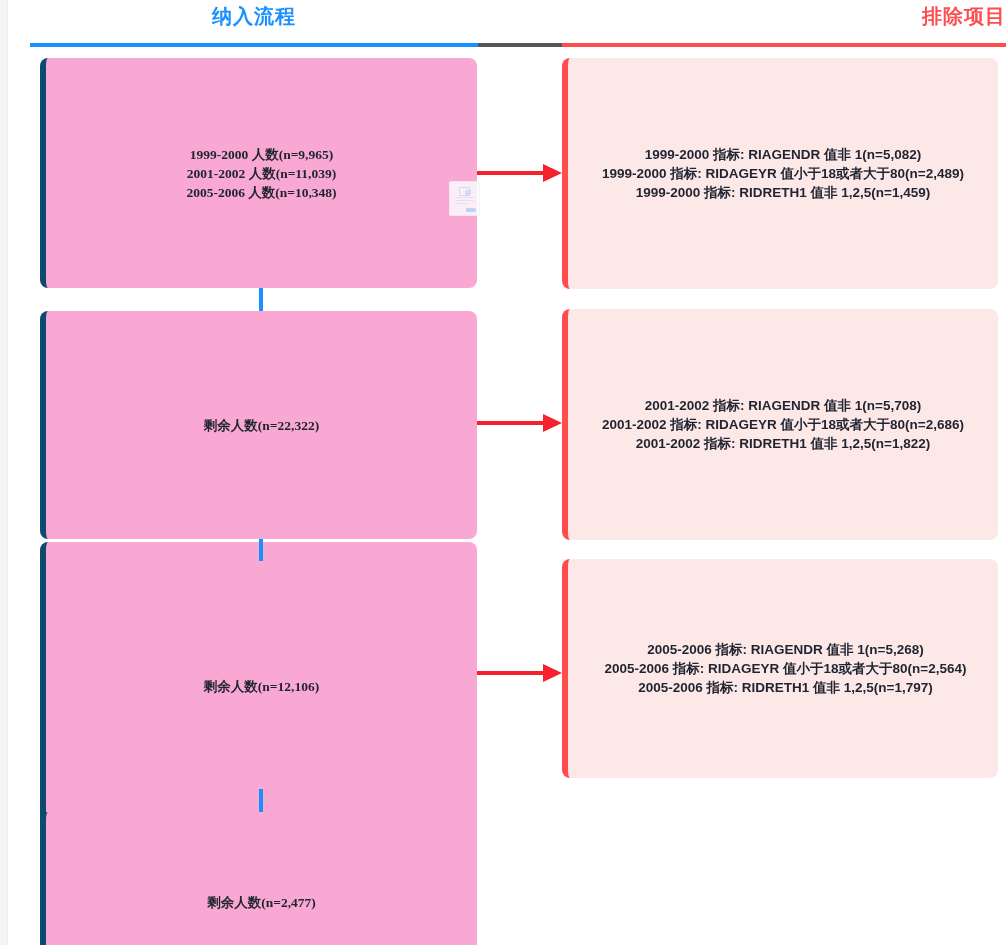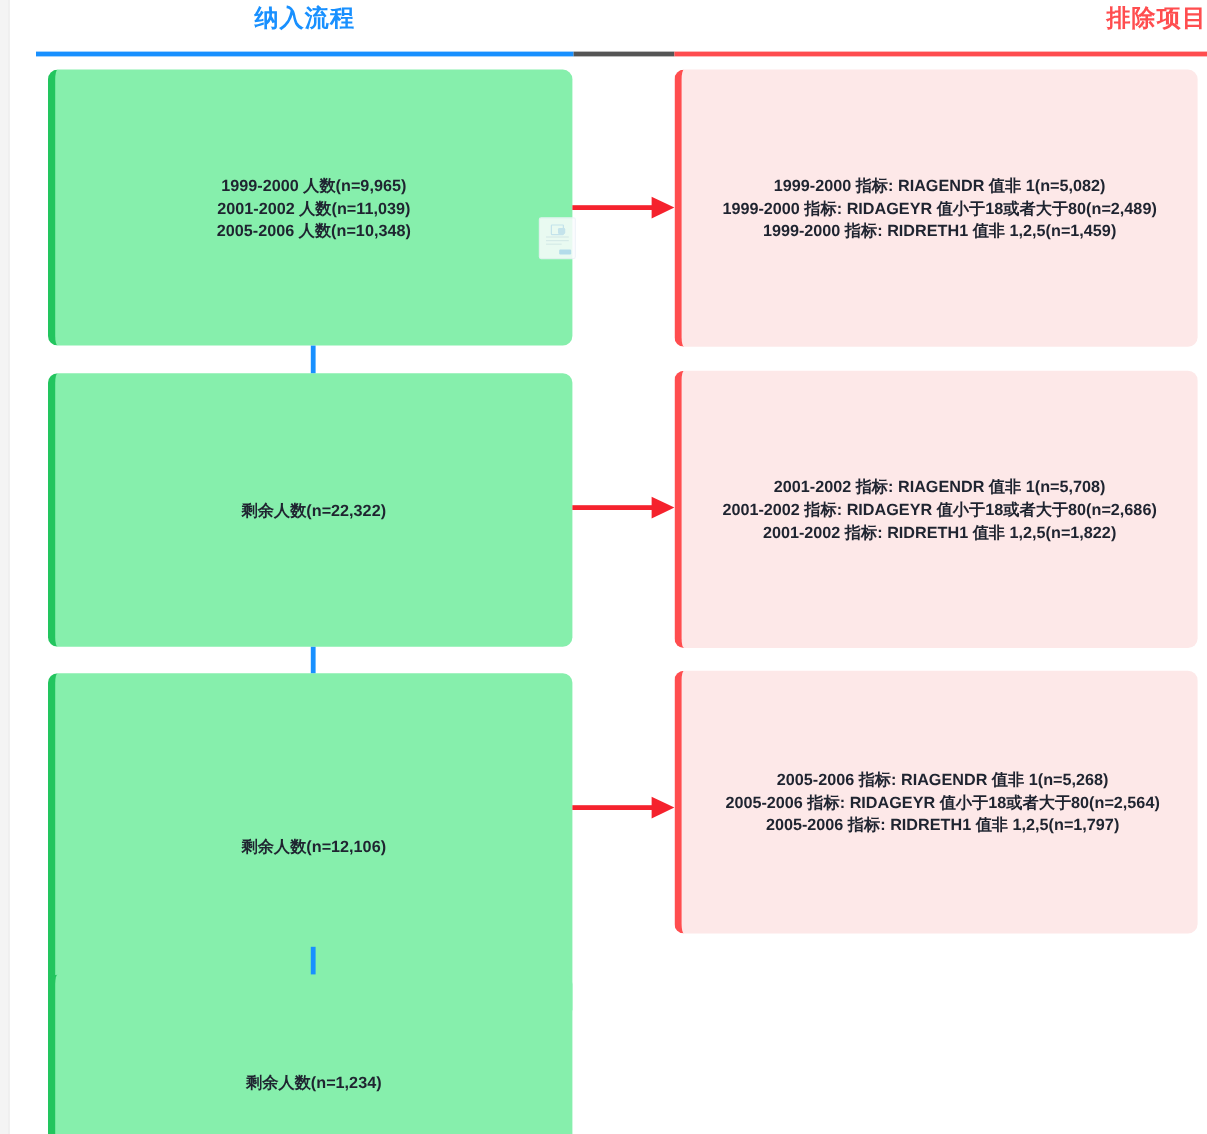--- a/index.html
+++ b/index.html
@@ -75,36 +75,37 @@
     padding: 10px 16px;
   }
   .node .node-text {
     font-size: 13.5px;
     font-weight: bold;
     color: #1f2430;
     line-height: 19px;
     white-space: pre-line;
   }
   .node.include {
-    background: #86efac;
-    border-left: 6px solid #22c55e;
+    background: #f9a8d4;
+    border-left: 6px solid #0c4a6e;
     left: 40px;
     width: 437px;
+    font-family: Liberation Serif, serif;
   }
   .node.exclude {
     background: #fde8e8;
     border-left: 6px solid #ff4d4f;
     left: 562px;
     width: 436px;
   }
 
   
   #inc-0 { top: 58px;  height: 230px; }
   #inc-1 { top: 311px; height: 228px; justify-content: center; }
-  #inc-2 { top: 561px; height: 288px; }
+  #inc-2 { top: 542px; height: 288px; }
   #inc-3 { top: 812px; height: 180px; }
 
   #exc-0 { top: 58px;  height: 231px; text-align: center; }
   #exc-1 { top: 309px; height: 231px; }
   #exc-2 { top: 559px; height: 219px; padding-left: 21px; }
 
   
   .v-connector {
     position: absolute;
     left: 259px;
@@ -207,21 +208,21 @@
 2001-2002 人数(n=11,039)
 2005-2006 人数(n=10,348)</div>
   </div>
   <div class="node include" id="inc-1">
     <div class="node-text">剩余人数(n=22,322)</div>
   </div>
   <div class="node include" id="inc-2">
     <div class="node-text">剩余人数(n=12,106)</div>
   </div>
   <div class="node include" id="inc-3">
-    <div class="node-text">剩余人数(n=1,234)</div>
+    <div class="node-text">剩余人数(n=2,477)</div>
   </div>
 
   <div class="node exclude" id="exc-0">
     <div class="node-text">1999-2000 指标: RIAGENDR 值非 1(n=5,082)
 1999-2000 指标: RIDAGEYR 值小于18或者大于80(n=2,489)
 1999-2000 指标: RIDRETH1 值非 1,2,5(n=1,459)</div>
   </div>
   <div class="node exclude" id="exc-1">
     <div class="node-text">2001-2002 指标: RIAGENDR 值非 1(n=5,708)
 2001-2002 指标: RIDAGEYR 值小于18或者大于80(n=2,686)

